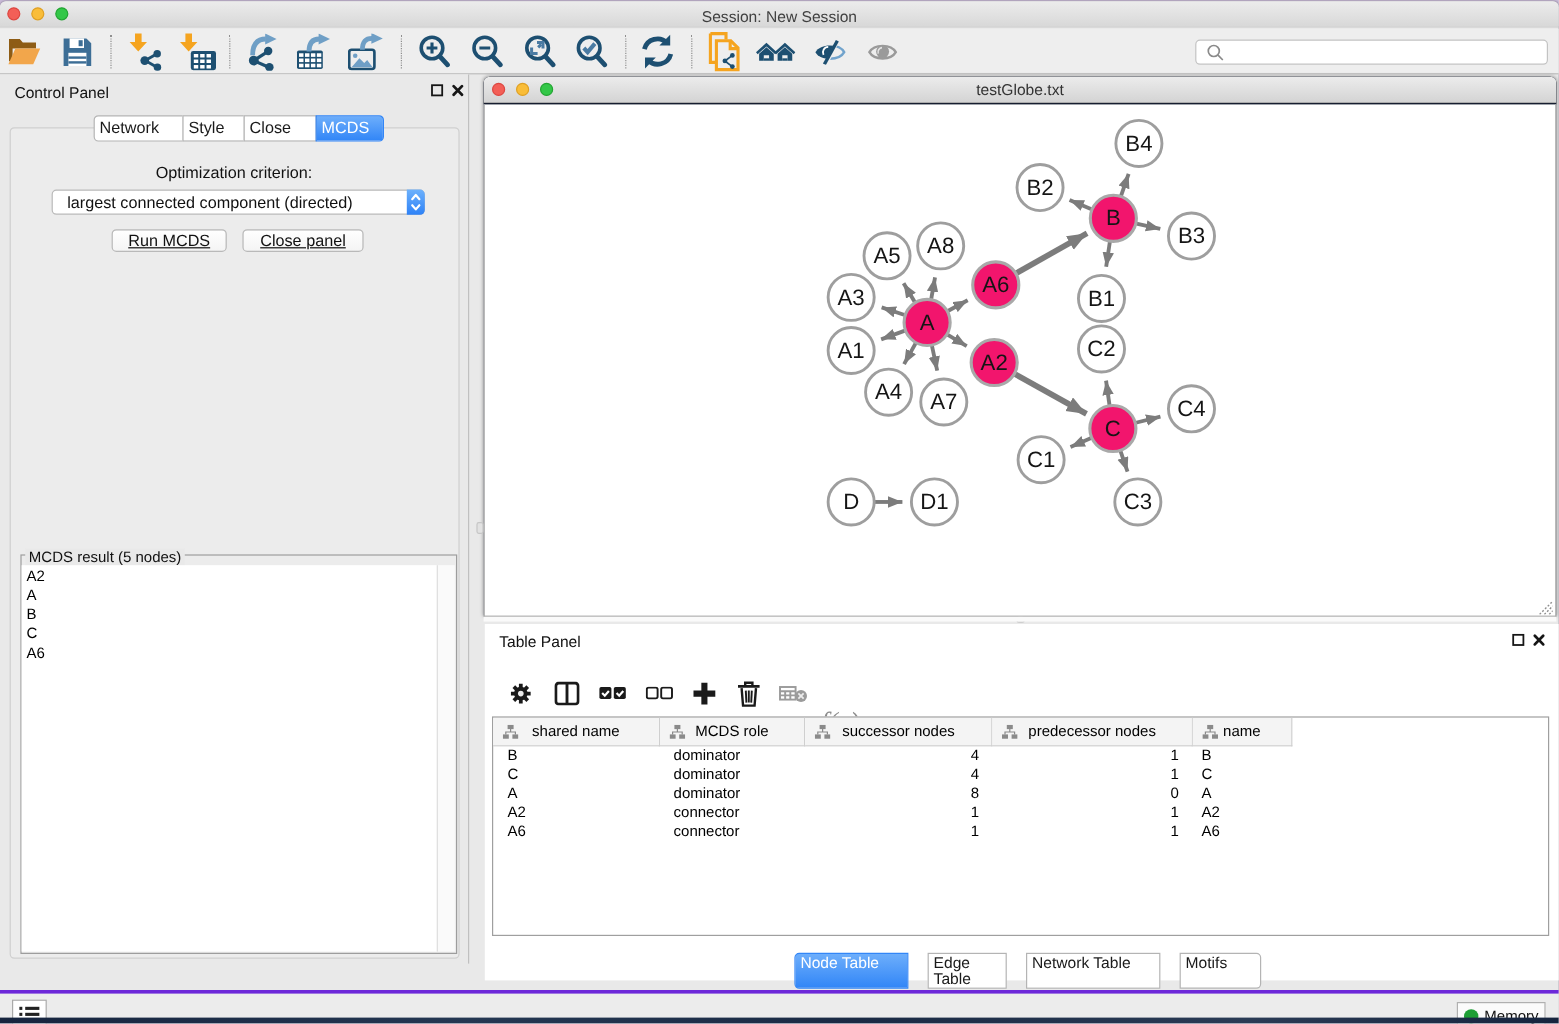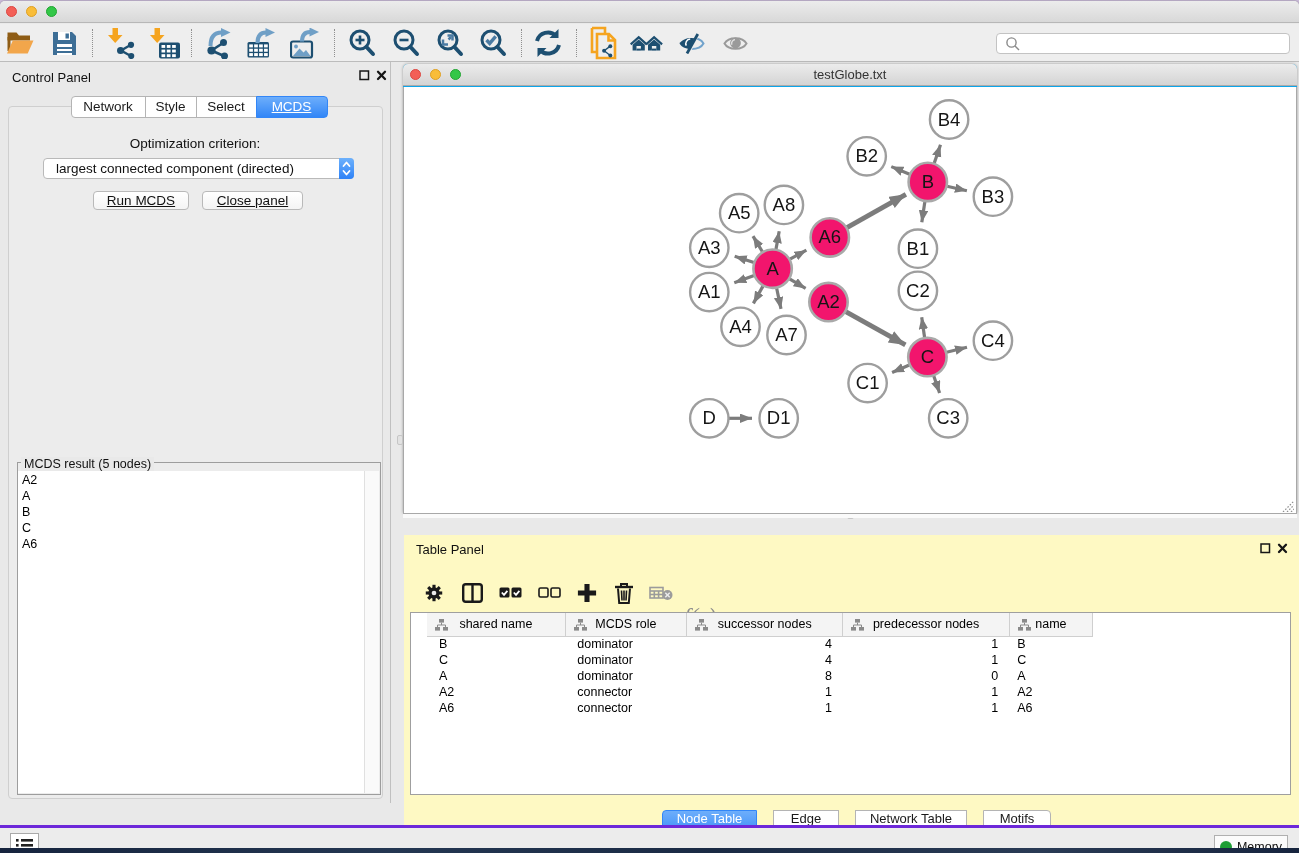--- a/index.html
+++ b/index.html
@@ -27,21 +27,21 @@
 #search { position:absolute; left:996px; top:9px; width:294px; height:21px;
   background:#fff; border:1px solid #c3c3c3; border-radius:4px; }
 
 #cpanel { position:absolute; left:0; top:61px; width:391px; height:741px;
   background:#e9e9e9; border-right:1px solid #c0c0c0; }
 #cpanel .phead { position:absolute; left:12px; top:8px; font-size:13px; color:#111; }
 .winbtns { position:absolute; top:8px; }
 #cptabs { position:absolute; left:4px; top:34px; width:100%; text-align:center; z-index:3; }
 .tabgrp { display:inline-flex; }
 .tab { font-size:13.5px; color:#1a1a1a; background:#fff; border:1px solid #b4b4b4;
-  padding:2px 4px 3px; margin-left:-1px; position:relative; display:inline-block; text-align:center; }
+  padding:2px 4px 3px; margin-left:-1px; position:relative; display:inline-block; text-align:left; }
 .tab.first { border-radius:4px 0 0 4px; margin-left:0; }
 .tab.last { border-radius:0 4px 4px 0; }
 .tab.sel { background:linear-gradient(#6daefb,#3286f7); color:#fff; border-color:#3286f7; }
 #cpinner { position:absolute; left:8px; top:44px; width:375px; height:693px;
   background:#ececec; border:1px solid #cfcfcf; border-radius:4px; }
 #optlabel { position:absolute; left:0; top:74px; width:100%; text-align:center;
   font-size:13.5px; color:#111; }
 #optsel { position:absolute; left:43px; top:96px; width:311px; height:21px;
   background:#fff; border:1px solid #b9b9b9; border-radius:4px; }
 #optsel .txt { position:absolute; left:12px; top:2px; font-size:13.5px; color:#111; }
@@ -52,37 +52,37 @@
 #grpbox { position:absolute; left:17px; top:399px; width:364px; height:334px; }
 #grpbox .gb { position:absolute; left:0; top:1px; width:100%; height:333px; border:1px solid #9d9d9d; }
 #grpbox .gl { position:absolute; left:4px; top:-4px; background:#e9e9e9; padding:0 3px;
   font-size:12.5px; line-height:15px; color:#111; }
 #grpbox .list { position:absolute; left:1px; top:10px; width:346px; height:322px; background:#fff;
   font-size:12.5px; color:#000; padding:1px 0 0 4px; line-height:16px; }
 #grpbox .sb { position:absolute; right:2px; top:10px; width:15px; height:322px; background:#fafafa;
   border-left:1px solid #e0e0e0; }
 
 #netwin { position:absolute; left:403px; top:63px; width:894px; height:449px;
-  background:#0ea5e9; border-radius:5px 5px 0 0; box-shadow:0 0 3px rgba(0,0,0,.35); }
+  background:#0f172a; border-radius:5px 5px 0 0; box-shadow:0 0 3px rgba(0,0,0,.35); }
 #nettitle { position:absolute; left:0; top:0; width:100%; height:22px;
   background:linear-gradient(#ececec,#d4d4d4); border-radius:5px 5px 0 0;
   border-bottom:1px solid #ababab; }
 #nettitle .title { position:absolute; width:100%; text-align:center; top:3px; font-size:13px; color:#333; }
 #nettitle .tl { top:5px; }
 #nettitle .tl1 { left:7px; background:#f35f57; border:1px solid #dd4741; }
 #nettitle .tl2 { left:27px; background:#f9bd39; border:1px solid #dfa023; }
 #nettitle .tl3 { left:47px; background:#33c748; border:1px solid #22a532; }
 #netview { position:absolute; left:0; top:23px; width:894px; height:427px; background:#fff; border:1px solid #a8a8a8; border-top:none; }
 
-#tpanel { position:absolute; left:404px; top:534px; width:895px; height:297px; background:#fef9c3; }
+#tpanel { position:absolute; left:404px; top:519px; width:895px; height:297px; background:#ffffff; }
 #tpanel .phead { position:absolute; left:12px; top:7px; font-size:13px; color:#111; }
 #ttoolbar { position:absolute; left:13px; top:40px; height:36px; }
 #ttable { position:absolute; left:6px; top:77px; width:881px; height:183px;
   background:#fff; border:1px solid #9f9f9f; font-size:12.5px; }
-#ttable table { border-collapse:collapse; width:666px; table-layout:fixed;margin-left:16px; }
+#ttable table { border-collapse:collapse; width:666px; table-layout:fixed; }
 #ttable th { background:#f4f4f4; border-right:1px solid #cfcfcf; border-bottom:1px solid #cfcfcf;
   font-weight:normal; font-size:12.5px; height:23px; text-align:center; position:relative; }
 #ttable td { height:16px; padding:0 11px 0 12px; font-size:12.5px; }
 #ttable td:last-child { padding-left:8px; }
 .thico { position:absolute; left:8px; top:6px; }
 #tabs2 { position:absolute; left:-3px; top:274px; width:100%; text-align:center; }
 #tabs2 .tab { line-height:13px; padding-top:1px; padding-bottom:1px;margin-left:16px; }
 
 #statusbar { position:absolute; left:0; top:824px; width:1299px; height:33px;
   background:#ececec; border-top:3px solid #6d28d9; }
@@ -94,20 +94,21 @@
 #membtn .dot { width:12px; height:12px; border-radius:50%; background:#1e9e35; }
 svg { display:block; }
 </style>
 </head>
 <body>
 <div id="mainwin">
   <div id="titlebar">
     <div class="tl tl1"></div>
       <div class="tl tl2"></div>
       <div class="tl tl3"></div>
+    <div class="title">Session: New Session</div>
   </div>
   <div id="toolbar">
     <div class="tbi" style="left:1px;width:38px;">
         <svg width="28" height="28" viewBox="0 0 28 28">
           <path fill="#8e5c15" d="M1.5 3.5 h9 l2.5 3 h11 v5 H1.5 z"></path>
           <path fill="#8e5c15" d="M1.5 8 h3 v14 h-3 z"></path>
           <path fill="#f2a64b" d="M1 24.5 L6.8 11.5 H27.5 L21.7 24.5 z"></path>
         </svg>
       </div>
 <div class="tbi" style="left:45px;width:38px;">
@@ -316,22 +317,22 @@
           <g stroke="#161616" stroke-width="2.3" stroke-linecap="round">
             <line x1="23" y1="1.8" x2="30" y2="9"></line>
             <line x1="30" y1="1.8" x2="23" y2="9"></line>
           </g>
         </svg>
       </div>
     <div id="cptabs">
       <span class="tabgrp">
         <span class="tab first" style="width:75px;">Network</span>
           <span class="tab" style="width:52px;">Style</span>
-          <span class="tab" style="width:61px;">Select</span>
-          <span class="tab sel last" style="width:72px;text-decoration:underline;">MCDS</span>
+          <span class="tab" style="width:61px;">Close</span>
+          <span class="tab sel last" style="width:57px;">MCDS</span>
       </span>
     </div>
     <div id="cpinner"></div>
     <div id="optsel">
       <span class="txt">largest connected component (directed)</span>
       <span class="spin">
           <svg width="15" height="21" viewBox="0 0 15 21">
             <g fill="none" stroke="#fff" stroke-width="1.8" stroke-linecap="round" stroke-linejoin="round">
               <path d="M4.5 8 L7.5 4.5 L10.5 8"></path>
               <path d="M4.5 13 L7.5 16.5 L10.5 13"></path>

